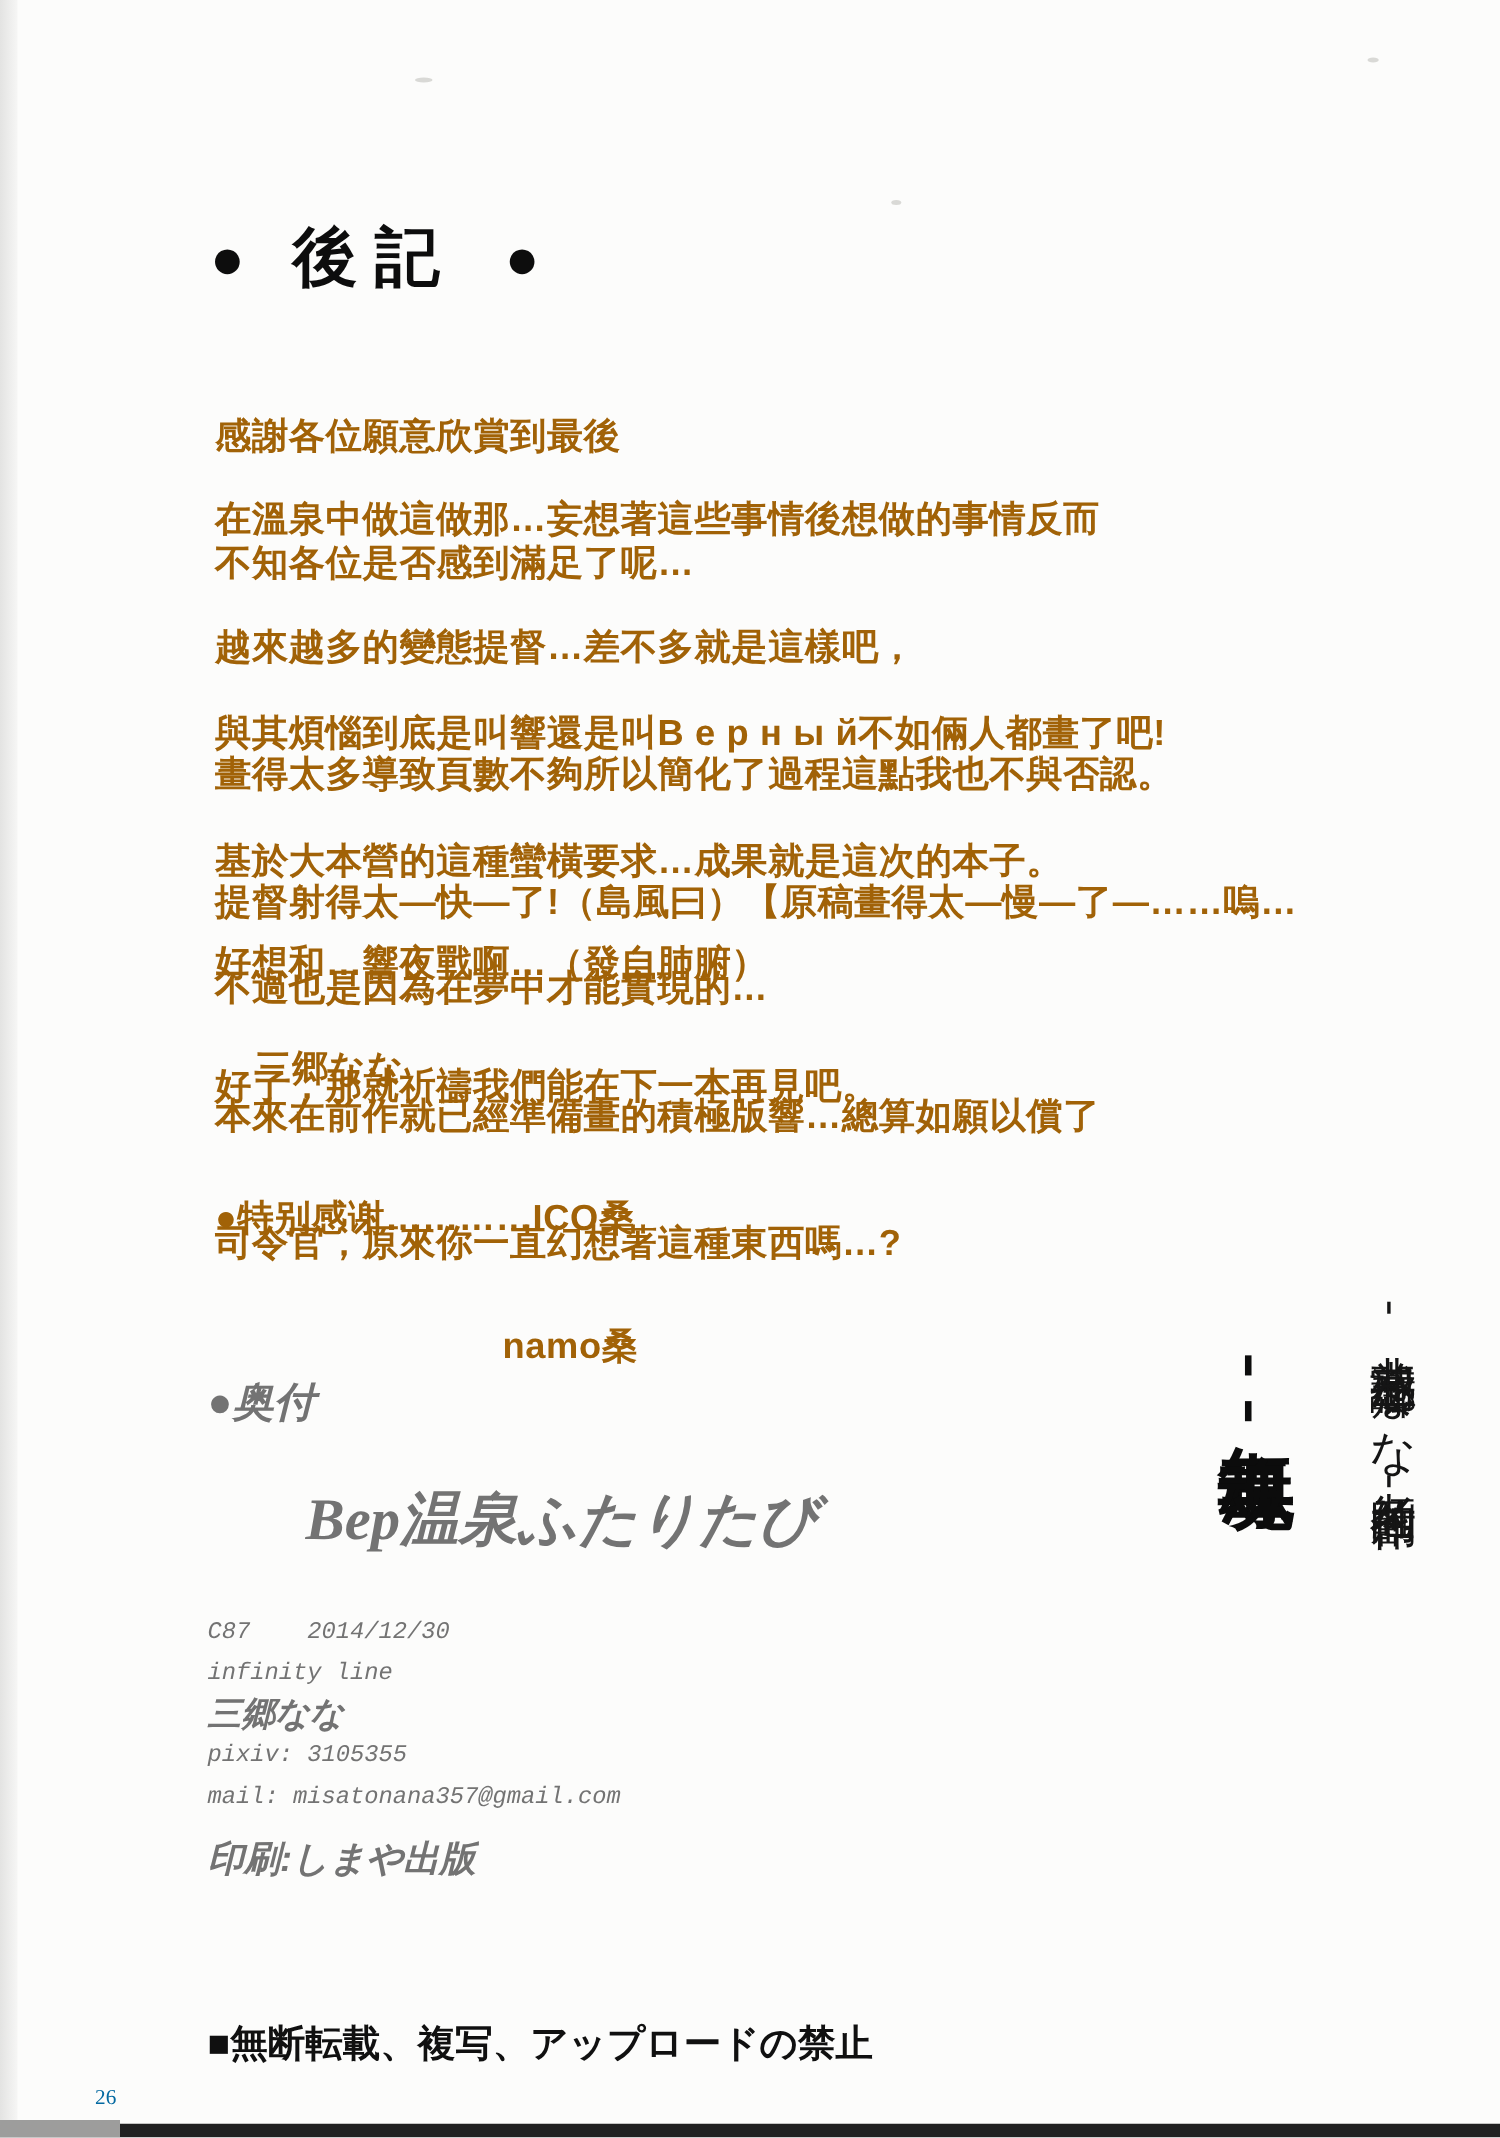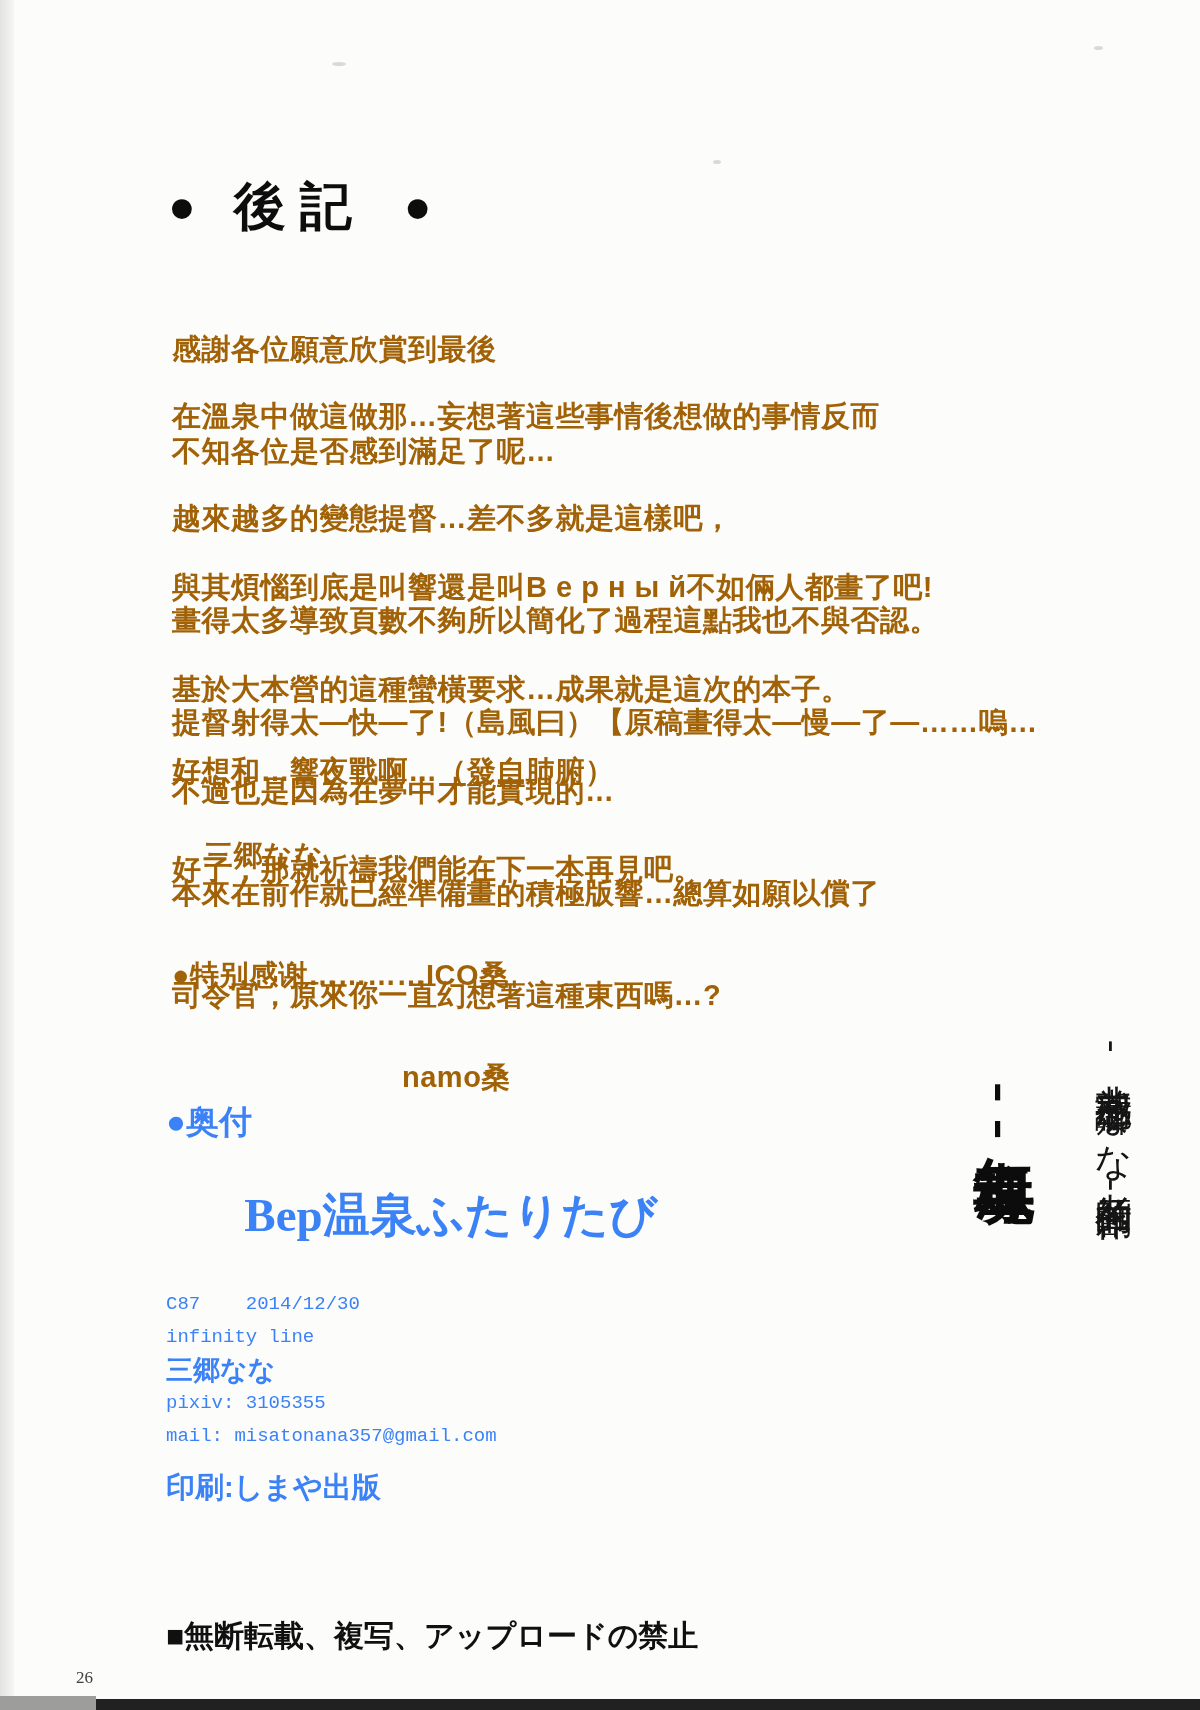--- a/index.html
+++ b/index.html
@@ -47,21 +47,21 @@
   .p2{top:331px;}
   .p3{top:502px;}
   .p4{top:686px;}
   .p5{top:784px;}
   .signature{top:838px;left:204px;}
   .thanks{top:890px;}
   .thanks .line2{padding-left:230px;}
 
   
   .colophon{
-    position:absolute;left:166px;top:1102px;color:#3b82f6;
+    position:absolute;left:166px;top:1102px;color:#737373;font-style:italic;
   }
   .colophon-header{
     font-size:33px;font-weight:800;line-height:40px;margin-bottom:16px;
   }
   .book-title{font-size:47px;line-height:38px;margin-bottom:16px;white-space:pre;}
   .book-title .latin{font-family:"Liberation Serif",serif;font-weight:700;}
   .book-title .jp{font-weight:800;}
   .mono-line{
     font-family:"Liberation Mono",monospace;
     font-size:19px;line-height:33px;white-space:pre;
@@ -87,21 +87,21 @@
   .v-seal{
     position:absolute;left:962px;top:1082px;height:360px;
     writing-mode:vertical-rl;
     font-family:"Liberation Serif",serif;
     font-weight:800;font-size:62px;letter-spacing:4px;color:#0c0c0c;white-space:pre;
   }
 
   .page-number{
     position:absolute;left:76px;top:1668px;
     font-family:"Liberation Serif",serif;
-    font-size:17px;color:#404040;
+    font-size:17px;color:#0369a1;
   }
 </style>
 </head>
 <body>
 
 <div class="page">
 
   <div class="edge-left"></div>
 
   <div class="title-row">

